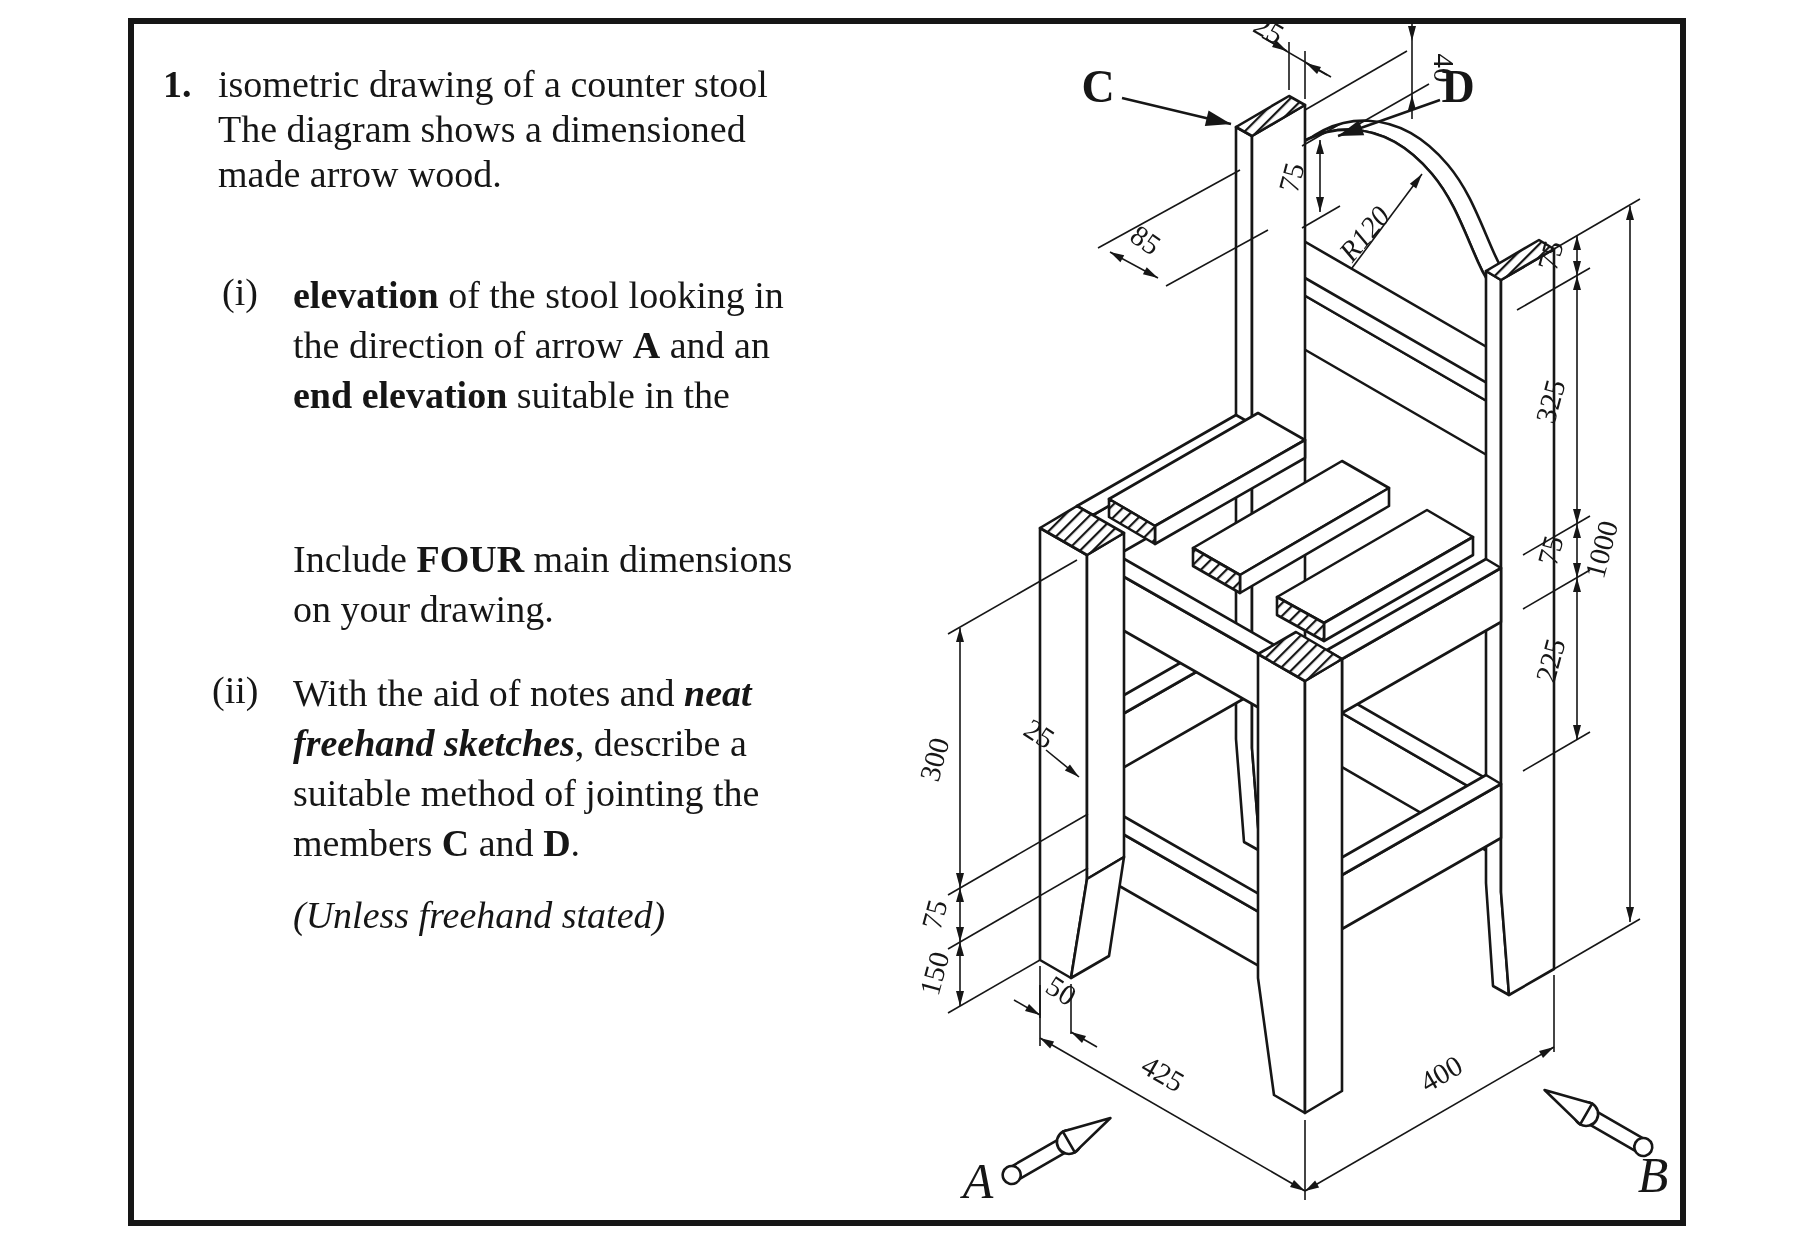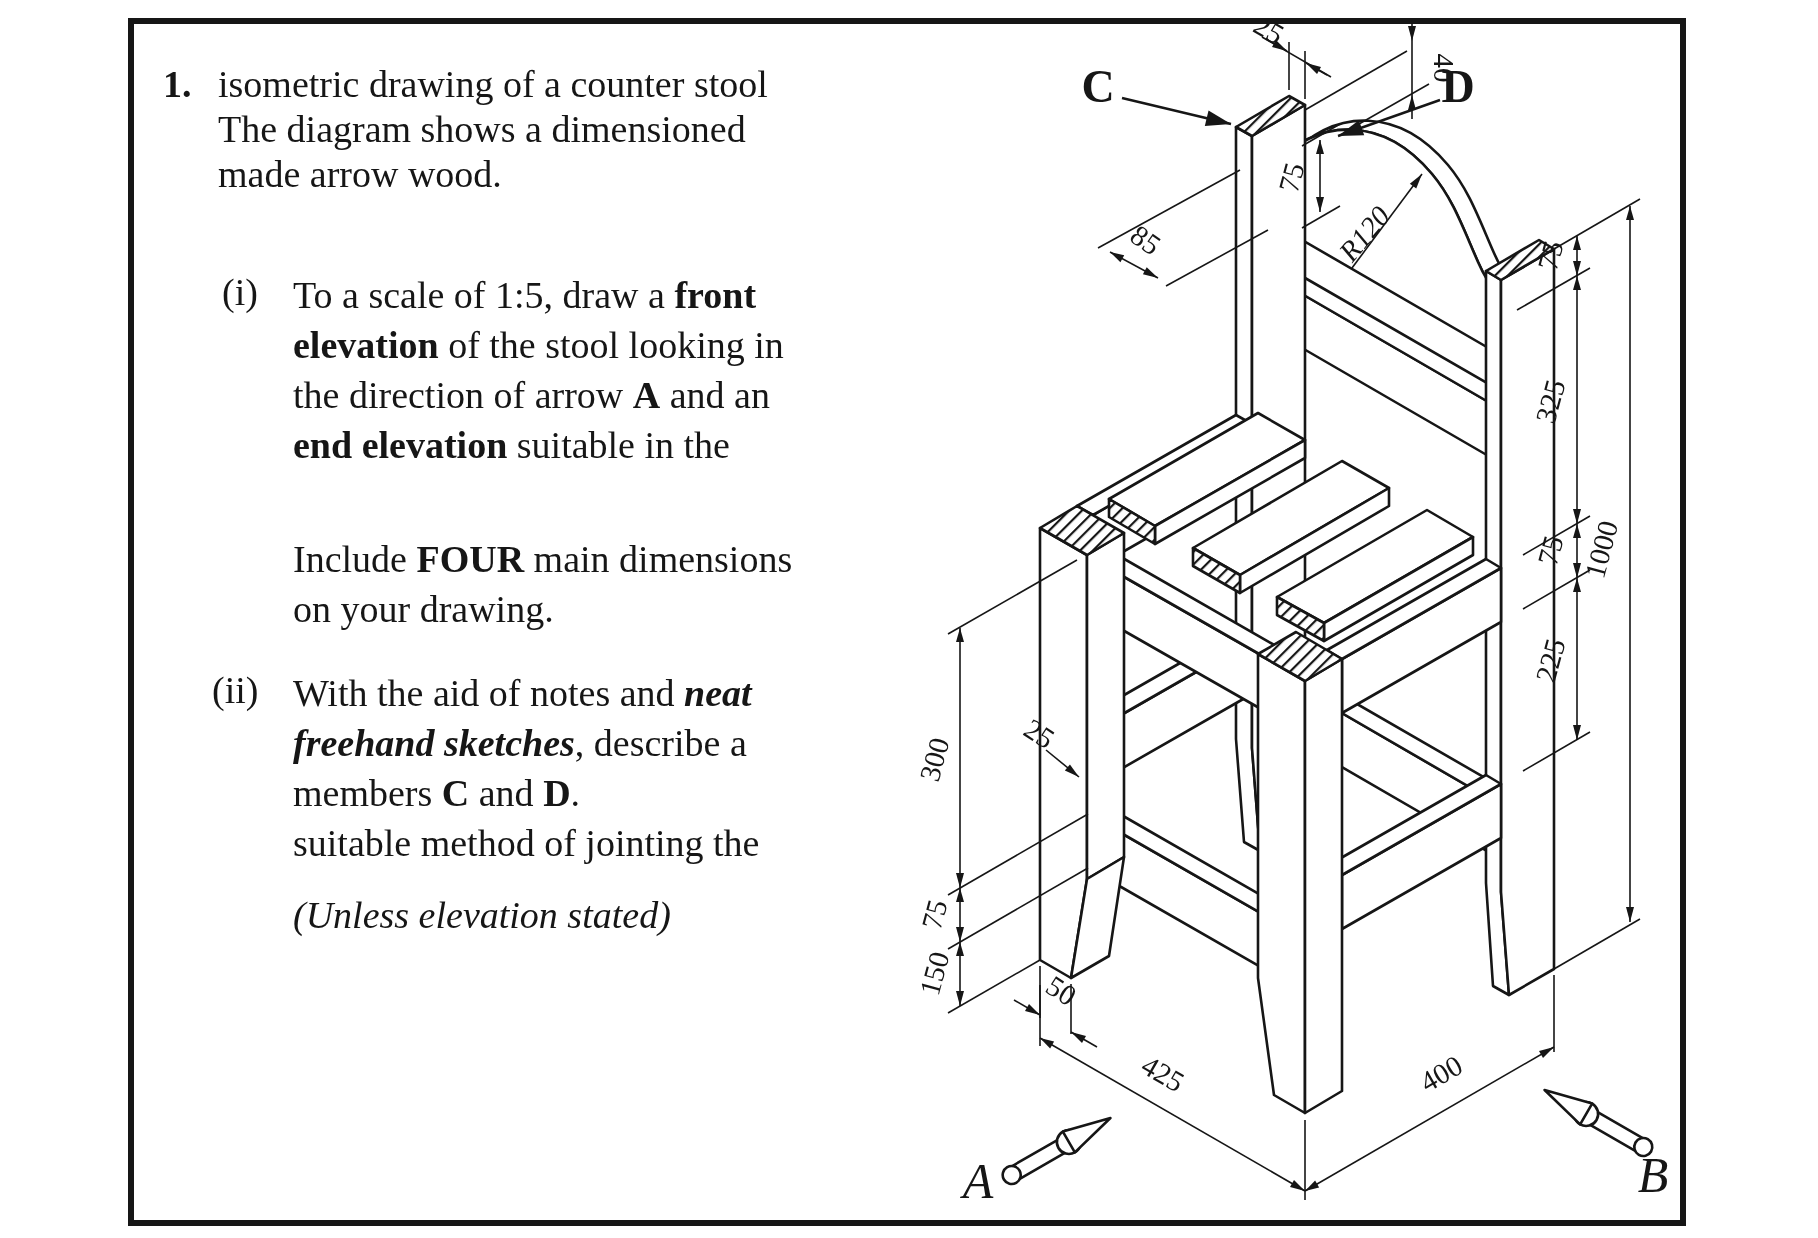--- a/index.html
+++ b/index.html
@@ -33,41 +33,40 @@
   <div class="q bold" style="left:163px;top:62px;">1.</div>
 
   <div class="q lh45" style="left:218px;top:62px;">
     <div class="line">isometric drawing of a counter stool</div>
     <div class="line">The diagram shows a dimensioned</div>
     <div class="line">made arrow wood.</div>
   </div>
 
   <div class="q" style="left:222px;top:270px;">(i)</div>
   <div class="q lh50" style="left:293px;top:270px;">
-    <div class="line"><span>To a scale of 1:5, draw a </span><span class="bold">front</span></div>
     <div class="line"><span class="bold">elevation</span><span> of the stool looking in</span></div>
     <div class="line"><span>the direction of arrow </span><span class="bold">A</span><span> and an</span></div>
     <div class="line"><span class="bold">end elevation</span><span> suitable in the</span></div>
   </div>
 
   <div class="q lh50" style="left:293px;top:534px;">
     <div class="line"><span>Include </span><span class="bold">FOUR</span><span> main dimensions</span></div>
     <div class="line">on your drawing.</div>
   </div>
 
   <div class="q" style="left:212px;top:668px;">(ii)</div>
   <div class="q lh50" style="left:293px;top:668px;">
     <div class="line"><span>With the aid of notes and </span><span class="bi">neat</span></div>
     <div class="line"><span class="bi">freehand sketches</span><span>, describe a</span></div>
+    <div class="line">suitable method of jointing the</div>
     <div class="line"><span>members </span><span class="bold">C</span><span> and </span><span class="bold">D</span><span>.</span></div>
-    <div class="line">suitable method of jointing the</div>
   </div>
 
   <div class="q lh46" style="left:293px;top:892px;">
-    <div class="line it">(Unless elevation stated)</div>
+    <div class="line it">(Unless freehand stated)</div>
   </div>
 
   <svg style="position:absolute;left:900px;top:20px;" width="780" height="1212" viewBox="900 20 780 1212">
     <defs>
       <pattern id="hat" width="9" height="9" patternUnits="userSpaceOnUse" patternTransform="rotate(45)">
         <rect width="9" height="9" fill="#ffffff"></rect>
         <line x1="1" y1="0" x2="1" y2="9" stroke="#161616" stroke-width="2.4"></line>
       </pattern>
       <marker id="ma-e" markerWidth="20" markerHeight="12" refX="17" refY="6" orient="auto" markerUnits="userSpaceOnUse">
         <path d="M2,2 L17,6 L2,10 Z" fill="#161616"></path>

